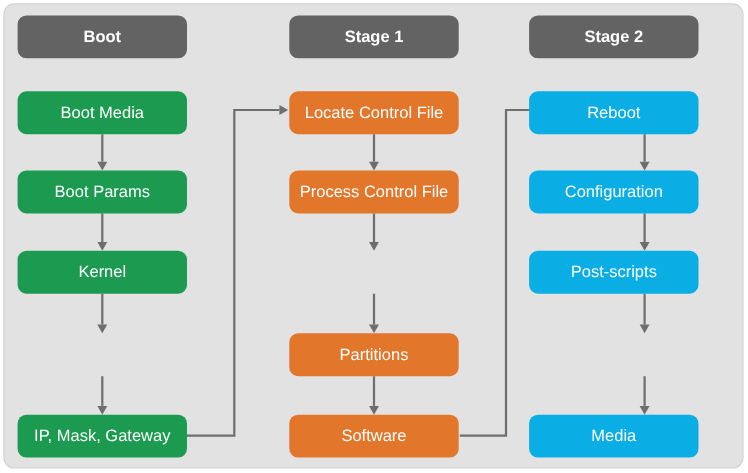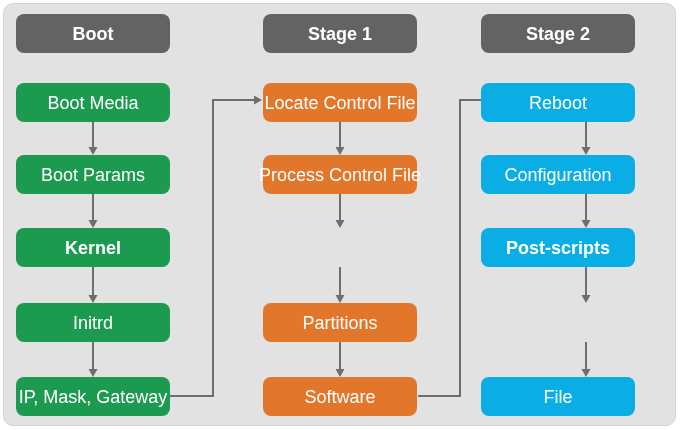--- a/index.html
+++ b/index.html
@@ -36,39 +36,39 @@
   }
   .box {
     position: absolute;
     width: 154px;
     height: 39px;
     border-radius: 8px;
     display: flex;
     align-items: center;
     justify-content: center;
     color: #ffffff;
-    font-size: 18px;
+    font-size: 15px;
     line-height: 1;
     box-sizing: border-box;
     white-space: nowrap;
   }
   .hdr {
     background: var(--header-bg, #636363);
     font-weight: bold;
   }
   .c1 { left: 16px; }
   .c2 { left: 263px; }
   .c3 { left: 481px; }
   .c1.node { background: var(--boot-green, #1b9a50); }
   .c2.node { background: var(--stage1-orange, #e2762a); }
   .c3.node { background: var(--stage2-blue, #0aade4); }
   .r0 { top: 14px; }
   .r1 { top: 83px; }
   .r2 { top: 155px; }
-  .r3 { top: 228px; font-weight: bold; }
+  .r3 { top: 228px; }
   .r4 { top: 303px; }
   .r5 { top: 377px; }
   .stroke { fill: none; stroke: var(--arrow, #6e6e6e); stroke-width: 2; }
   .head   { fill: var(--arrow, #6e6e6e); stroke: none; }
 </style>
 </head>
 <body>
 
 <div class="canvas">
 
@@ -135,28 +135,27 @@
     <g>
       <polyline class="stroke" points="418,396 460,396 460,100 500,100"></polyline>
       <polygon class="head" points="500,95.5 500,104.5 508,100"></polygon>
     </g>
   </svg>
 
   <div class="box hdr c1 r0">Boot</div>
   <div class="box node c1 r2">Boot Params</div>
   <div class="box node c1 r1">Boot Media</div>
   <div class="box node c1 r3">Kernel</div>
-  <div class="box node c1 r4">Initrd</div>
   <div class="box node c1 r5">IP, Mask, Gateway</div>
 
   <div class="box hdr c2 r0">Stage 1</div>
   <div class="box node c2 r1">Locate Control File</div>
   <div class="box node c2 r2">Process Control File</div>
   <div class="box node c2 r4">Partitions</div>
   <div class="box node c2 r5">Software</div>
 
   <div class="box hdr c3 r0">Stage 2</div>
   <div class="box node c3 r1">Reboot</div>
   <div class="box node c3 r2">Configuration</div>
   <div class="box node c3 r3">Post-scripts</div>
-  <div class="box node c3 r5">File</div>
+  <div class="box node c3 r5">Media</div>
 
 </div>
 
 </body></html>

